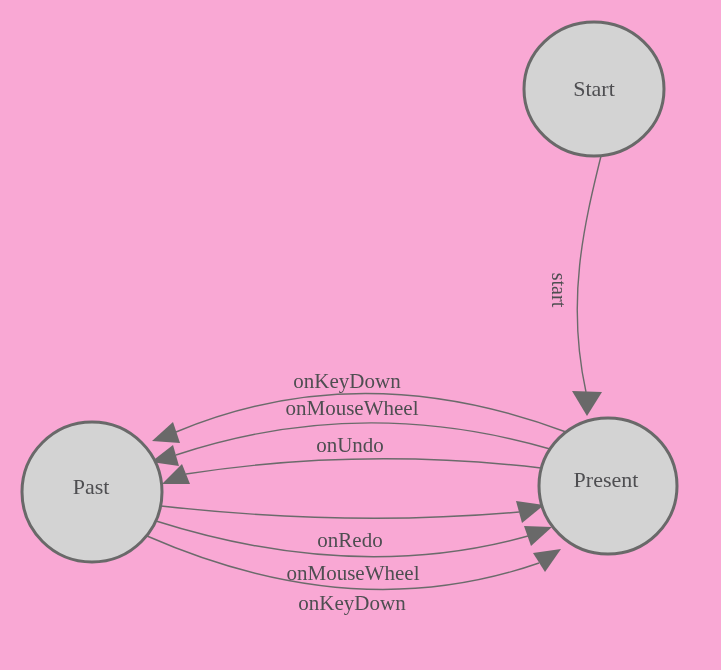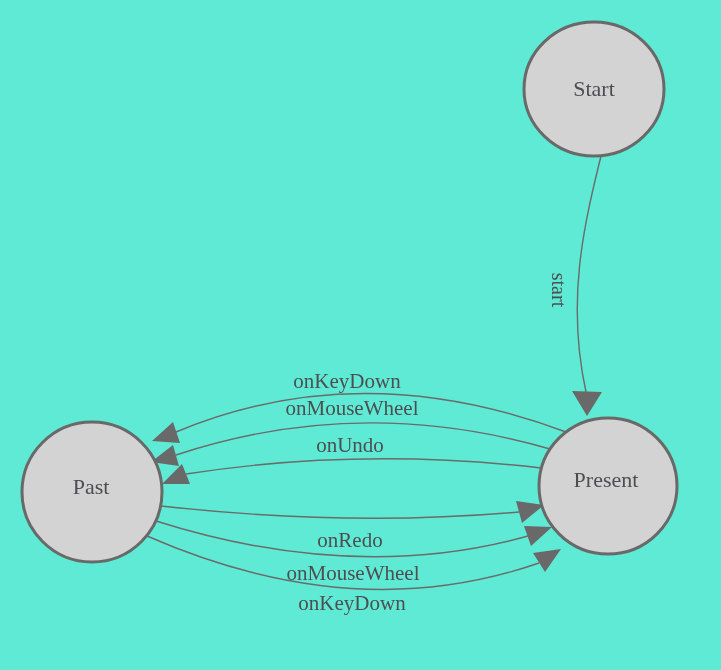--- a/index.html
+++ b/index.html
@@ -3,21 +3,21 @@
 <meta charset="utf-8">
 <style>
   html, body {
     margin: 0;
     padding: 0;
     background: #ffffff;
   }
   .stage {
     width: 721px;
     height: 670px;
-    background: #5eead4;
+    background: #f9a8d4;
     position: relative;
     font-family: "Liberation Serif", "DejaVu Serif", serif;
   }
   svg { display: block; }
   .node-ellipse {
     stroke: #696969;
     stroke-width: 3;
   }
   .edge-path {
     fill: none;

